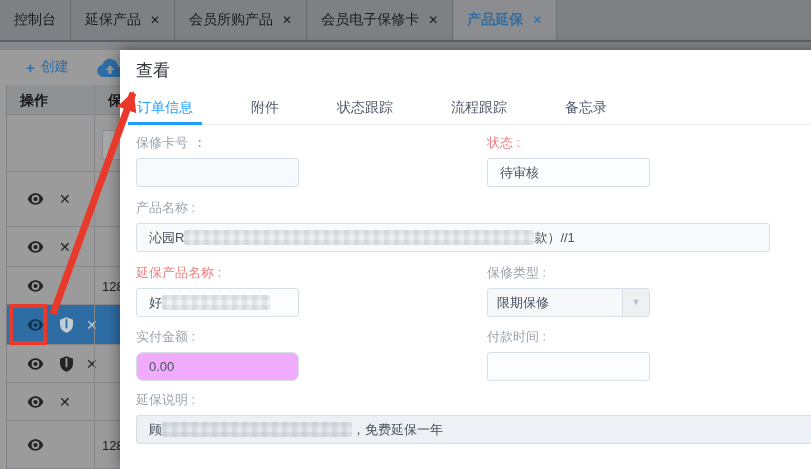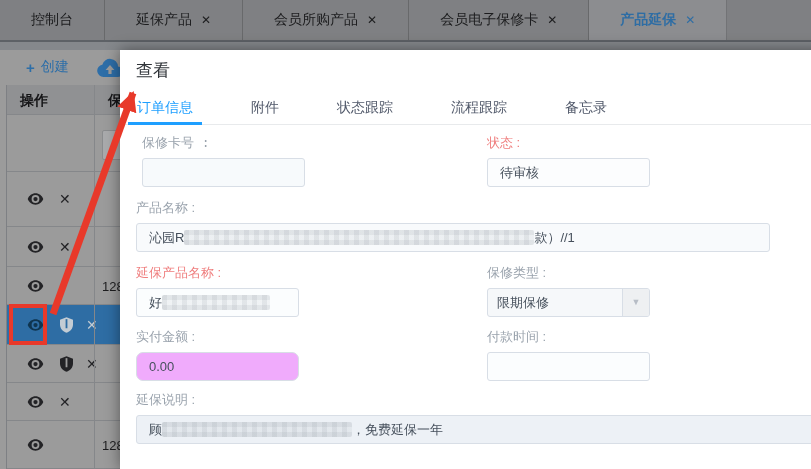--- a/index.html
+++ b/index.html
@@ -2,21 +2,21 @@
 <html><head>
 <meta charset="utf-8">
 <style>
   html,body{margin:0;padding:0;}
   .stage{position:relative;width:811px;height:469px;overflow:hidden;
          font-family:"Liberation Sans","DejaVu Sans",sans-serif;background:#9b9b9b;}
 
   
   .tabbar{position:absolute;left:0;top:0;width:811px;height:42px;background:#7f8083;
           border-bottom:2px solid #5d6166;display:flex;align-items:stretch;box-sizing:border-box;}
-  .tab{display:flex;align-items:center;padding:0 31px;font-size:14px;color:#1c1c1e;
+  .tab{display:flex;align-items:center;padding:0 14px;font-size:14px;color:#1c1c1e;
        border-right:1px solid rgba(0,0,0,.18);cursor:pointer;white-space:nowrap;}
   .tab .tx{margin-left:9px;font-size:12px;font-weight:bold;}
   .tab.active{color:#2e6da4;background:#8c8d90;font-weight:bold;}
   .substrip{position:absolute;left:0;top:42px;width:811px;height:8px;background:#85888c;}
 
   .toolbar{position:absolute;left:0;top:50px;width:811px;height:35px;}
   .btn-create{position:absolute;left:26px;top:8px;font-size:14px;color:#2d6ea8;display:flex;align-items:center;gap:6px;}
   .btn-create .plus{font-weight:bold;font-size:15px;}
   .cloud{position:absolute;left:97px;top:8px;color:#2d6ea8;}
 
@@ -225,21 +225,21 @@
     <div class="m-title">查看</div>
 
     <div class="m-tabs">
       <div class="m-tab active">订单信息</div>
       <div class="m-tab">附件</div>
       <div class="m-tab">状态跟踪</div>
       <div class="m-tab">流程跟踪</div>
       <div class="m-tab">备忘录</div>
     </div>
 
-    <div class="fld" style="left:22px;top:84px;width:163px;font-family:Liberation Mono, monospace;">
+    <div class="fld" style="left:16px;top:84px;width:163px;font-family:Liberation Mono, monospace;">
       <div class="flabel">保修卡号 :</div>
       <div class="fbox" style="background:#f7fafc;"></div>
     </div>
     <div class="fld" style="left:367px;top:84px;width:163px;">
       <div class="flabel req">状态 :</div>
       <div class="fbox" style="background:#fcfdfe;">待审核</div>
     </div>
 
     <div class="fld" style="left:16px;top:149px;width:634px;">
       <div class="flabel">产品名称 :</div>

